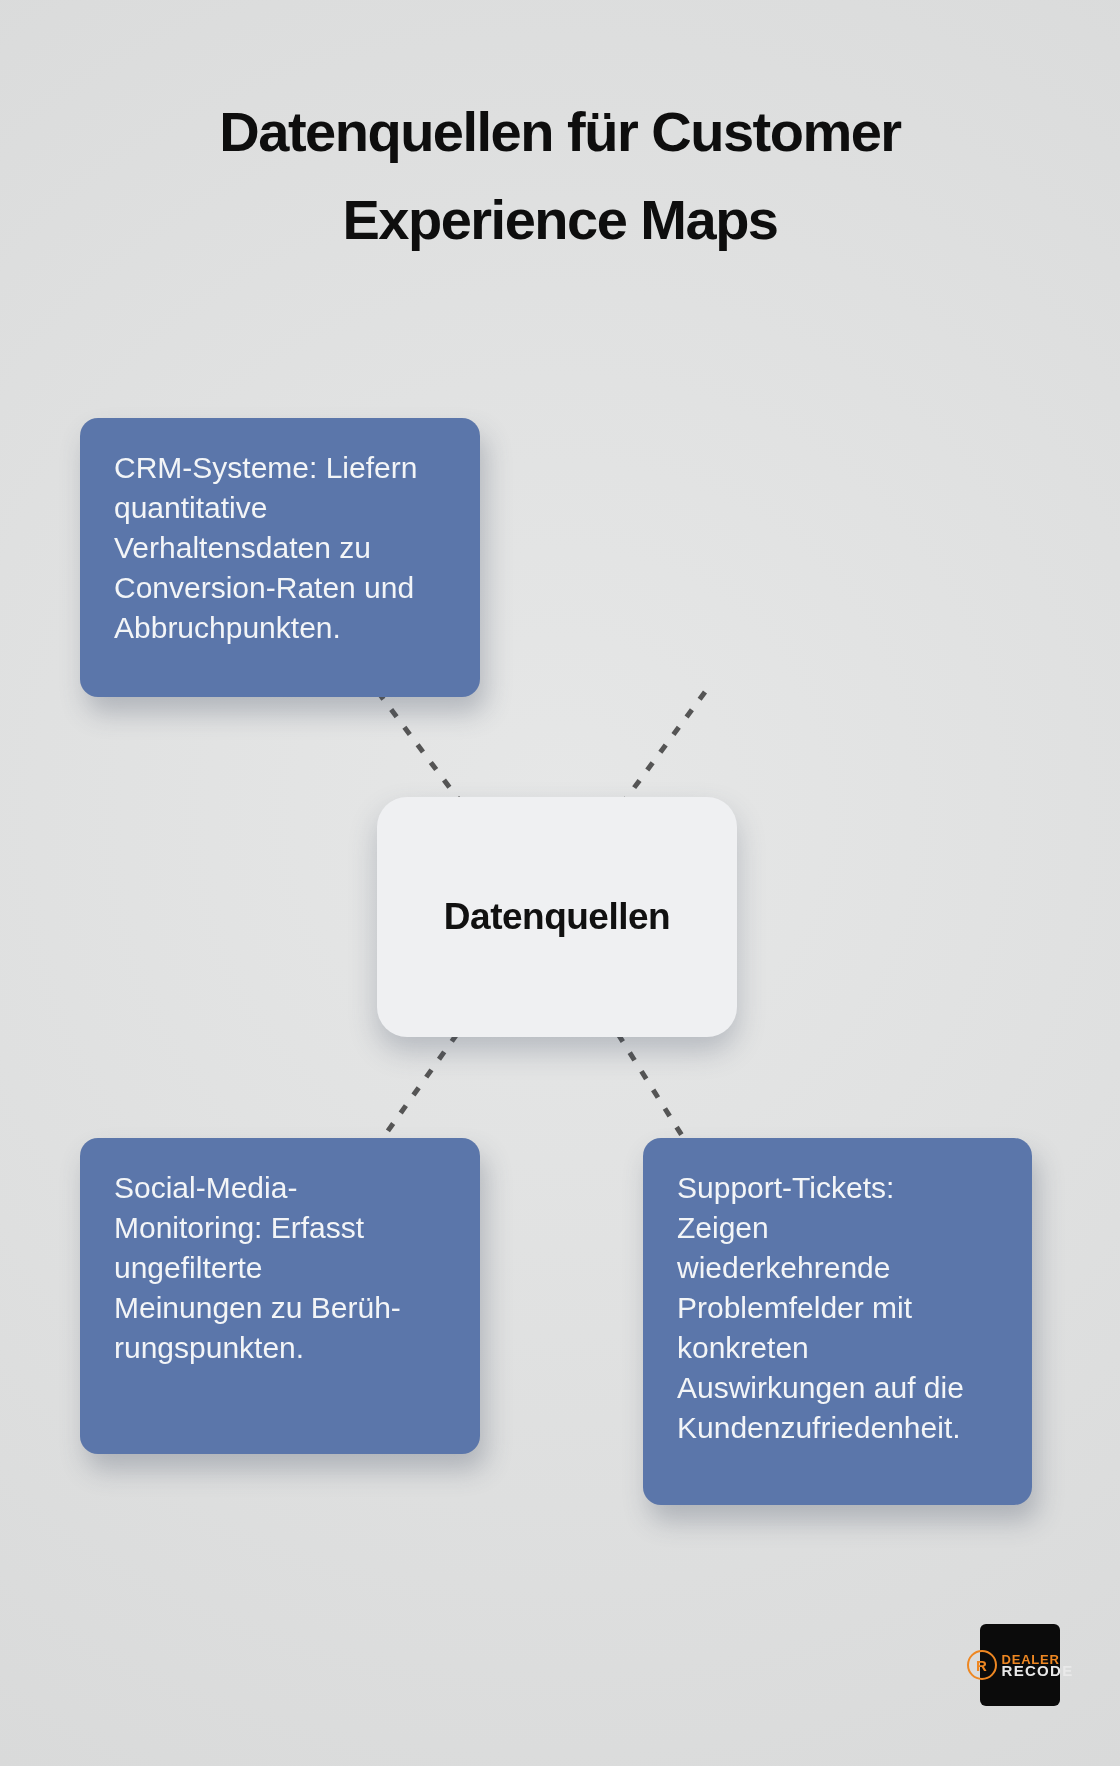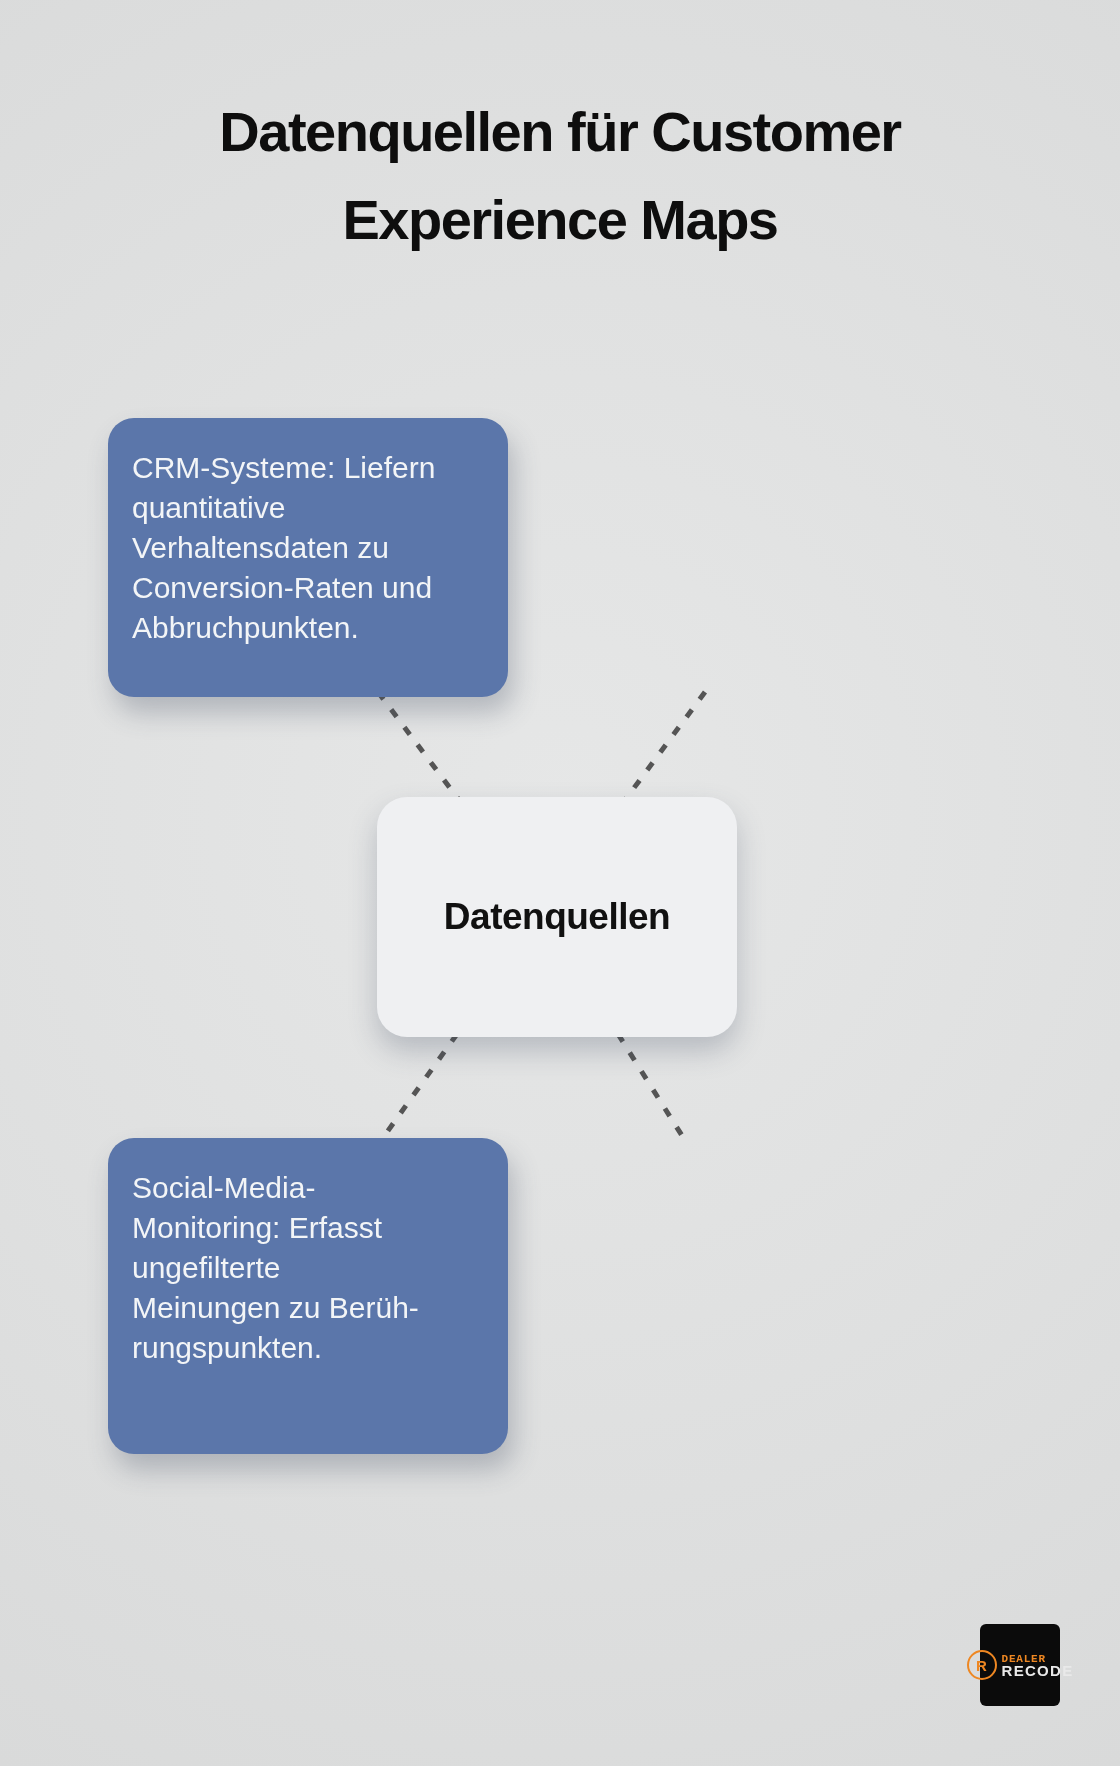--- a/index.html
+++ b/index.html
@@ -23,28 +23,27 @@
     position:absolute; left:0; top:0; width:1120px; height:1766px;
     pointer-events:none;
   }
   .connector{
     stroke:#555555; stroke-width:5; fill:none;
     stroke-dasharray:9 13;
   }
   .src-node{
     position:absolute;
     background:#5b76aa;
-    border-radius:26px;
+    border-radius:18px;
     box-shadow:6px 16px 26px rgba(70,80,100,0.30);
     color:#f3f5f7;
     font-size:30px; line-height:40px;
-    padding:30px 48px 0 24px;
+    padding:30px 48px 0 34px;
     box-sizing:border-box;
     white-space:pre-line;
-    margin-left:28px;
   }
   .node-tl{left:80px;  top:418px;  width:400px; height:279px;}
   .node-tr{left:642px; top:420px;  width:398px; height:275px;}
   .node-bl{left:80px;  top:1138px; width:400px; height:316px;}
   .node-br{left:643px; top:1138px; width:389px; height:367px;}
   .center-node{
     position:absolute;
     left:377px; top:797px; width:360px; height:240px;
     background:#eff0f2;
     border-radius:30px;
@@ -62,21 +61,21 @@
     display:flex; align-items:center; justify-content:center;
   }
   .logo-inner{display:flex; align-items:center; gap:5px;}
   .logo-ring{
     width:26px; height:26px; border-radius:50%;
     border:2.5px solid #ee8722;
     display:flex; align-items:center; justify-content:center;
     color:#ee8722; font-size:15px; font-weight:bold;
   }
   .logo-text{display:flex; flex-direction:column; line-height:11px;}
-  .logo-line1{color:#ee8722; font-size:11px; font-weight:bold; letter-spacing:0.8px;font-family:Liberation Mono, monospace;}
+  .logo-line1{color:#ee8722; font-size:13px; font-weight:bold; letter-spacing:0.8px;}
   .logo-line2{color:#e9e9e9; font-size:15px; font-weight:bold; letter-spacing:1.3px;}
 </style>
 </head>
 <body>
 
 <div class="canvas">
 
   <div class="title">Datenquellen für Customer Experience Maps</div>
 
   <svg class="connector-layer" viewBox="0 0 1120 1766" xmlns="http://www.w3.org/2000/svg">
@@ -92,20 +91,27 @@
 Conversion-Raten und
 Abbruchpunkten.</div>
 
 
   <div class="src-node node-bl">Social-Media-
 Monitoring: Erfasst
 ungefilterte
 Meinungen zu Berüh-
 rungspunkten.</div>
 
+  <div class="src-node node-br">Support-Tickets:
+Zeigen
+wiederkehrende
+Problemfelder mit
+konkreten
+Auswirkungen auf die
+Kundenzufriedenheit.</div>
 
   <div class="center-node">
     <span class="center-label">Datenquellen</span>
   </div>
 
   <div class="logo">
     <div class="logo-inner">
       <span class="logo-ring">R</span>
       <span class="logo-text">
         <span class="logo-line1">DEALER</span>

